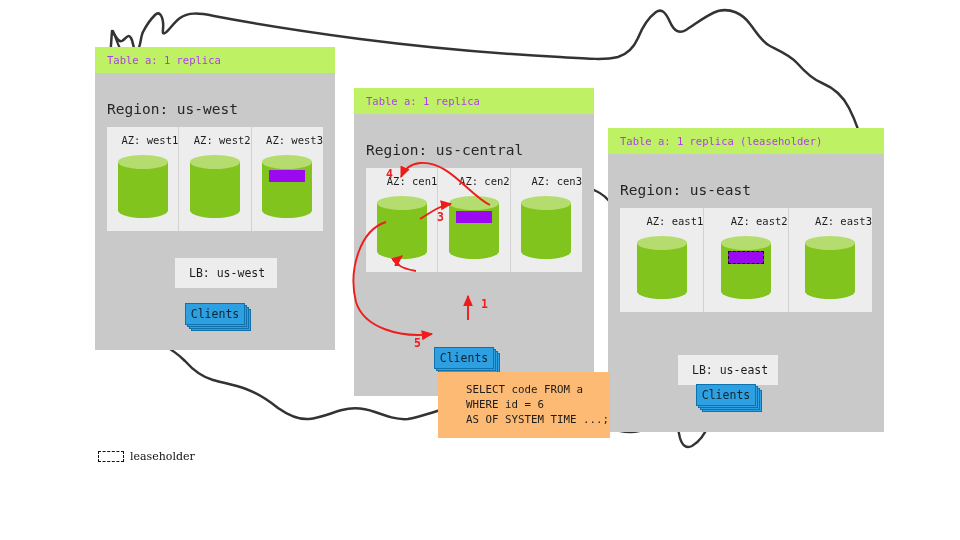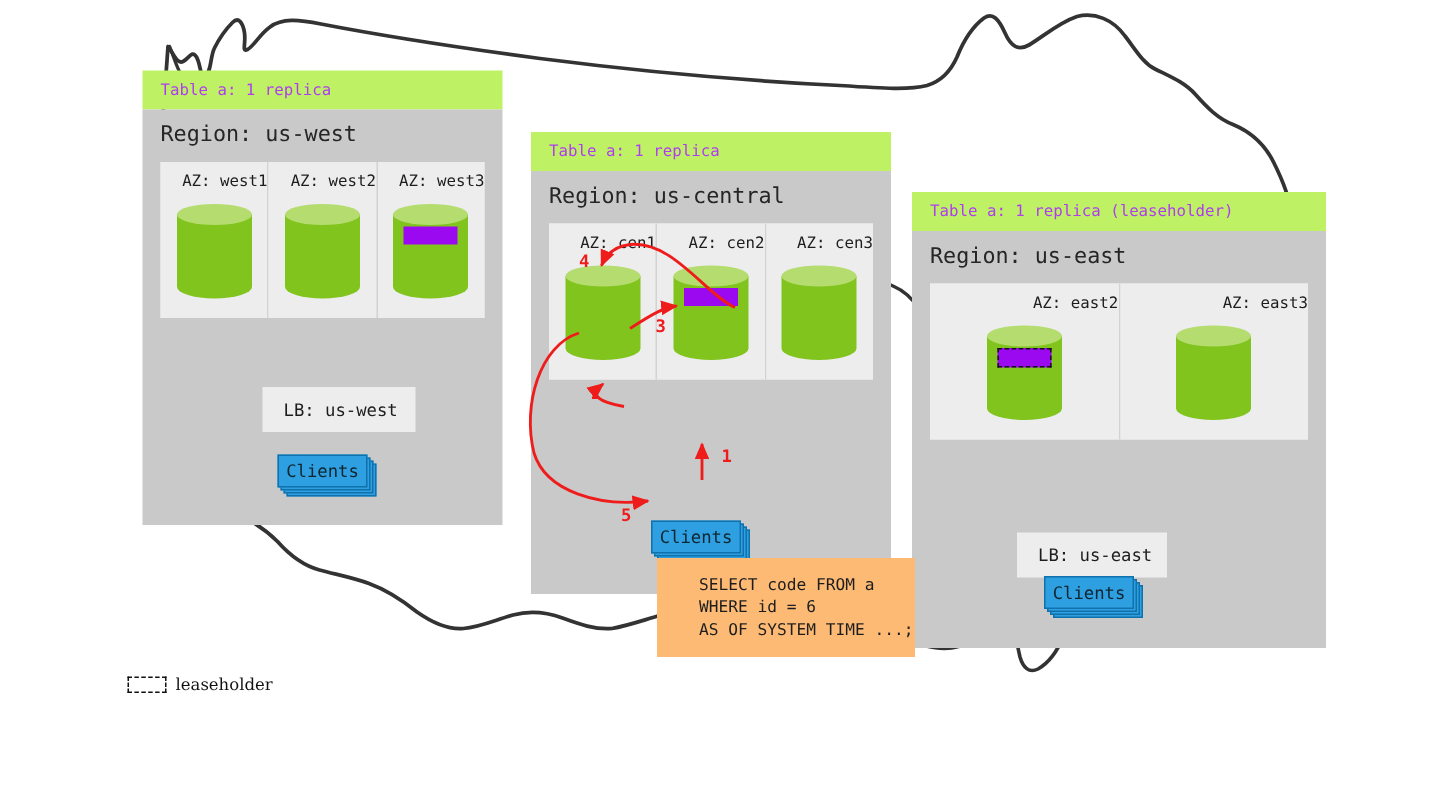--- a/index.html
+++ b/index.html
@@ -26,21 +26,21 @@
     white-space:nowrap;
   }
   .region-body{
     background:#c9c9c9;
     padding:0;
     position:relative;
   }
   .region-title{
     color:#262626;
     font-size:14.5px;
-    padding:9px 0 10px 12px;
+    padding:28px 0 10px 12px;
     white-space:nowrap;
   }
   .az-row{display:flex;margin:0 12px;background:#ededed;}
   .az{
     flex:1;
     background:#ededed;
     border-right:1px solid #d2d2d2;
     padding:7px 0 14px 0;
     text-align:right;
     position:relative;
@@ -312,20 +312,27 @@
   <div class="sql" style="left:438px;top:372px;width:132px;">SELECT code FROM a
 WHERE id = 6
 AS OF SYSTEM TIME ...;</div>
 
   <div class="region" style="left:608px;top:128px;width:276px;">
     <div class="region-head">Table a: 1 replica (leaseholder)</div>
     <div class="region-body" style="height:278px;">
       <div class="region-title">Region: us-east</div>
       <div class="az-row" style="height:104px;">
         <div class="az">
+          <div class="az-label">AZ: east1</div>
+          <div class="cyl" style="width:50px;height:63px;">
+            <div class="cyl-body" style="top:7px;height:56px;"></div>
+            <div class="cyl-top" style="height:14px;"></div>
+          </div>
+        </div>
+        <div class="az">
           <div class="az-label">AZ: east2</div>
           <div class="cyl" style="width:50px;height:63px;">
             <div class="cyl-body" style="top:7px;height:56px;"></div>
             <div class="cyl-top" style="height:14px;"></div>
             <div class="replica lease" style="left:7px;top:15px;width:36px;height:13px;"></div>
           </div>
         </div>
         <div class="az">
           <div class="az-label">AZ: east3</div>
           <div class="cyl" style="width:50px;height:63px;">
@@ -337,18 +344,18 @@
       <div class="lb" style="left:70px;top:185px;width:72px;margin-top:16px;">LB: us-east</div>
       <div class="clients" style="left:88px;top:230px;width:66px;height:28px;">
         <div class="sheet" style="left:6px;top:6px;width:60px;height:22px;"></div>
         <div class="sheet" style="left:4px;top:4px;width:60px;height:22px;"></div>
         <div class="sheet" style="left:2px;top:2px;width:60px;height:22px;"></div>
         <div class="face" style="width:60px;height:22px;">Clients</div>
       </div>
     </div>
   </div>
 
-  <div class="legend" style="left:85px;top:450px;">
+  <div class="legend" style="left:98px;top:450px;">
     <span class="legend-swatch"></span>
     <span class="legend-text">leaseholder</span>
   </div>
 
 </div>
 
 </body></html>

